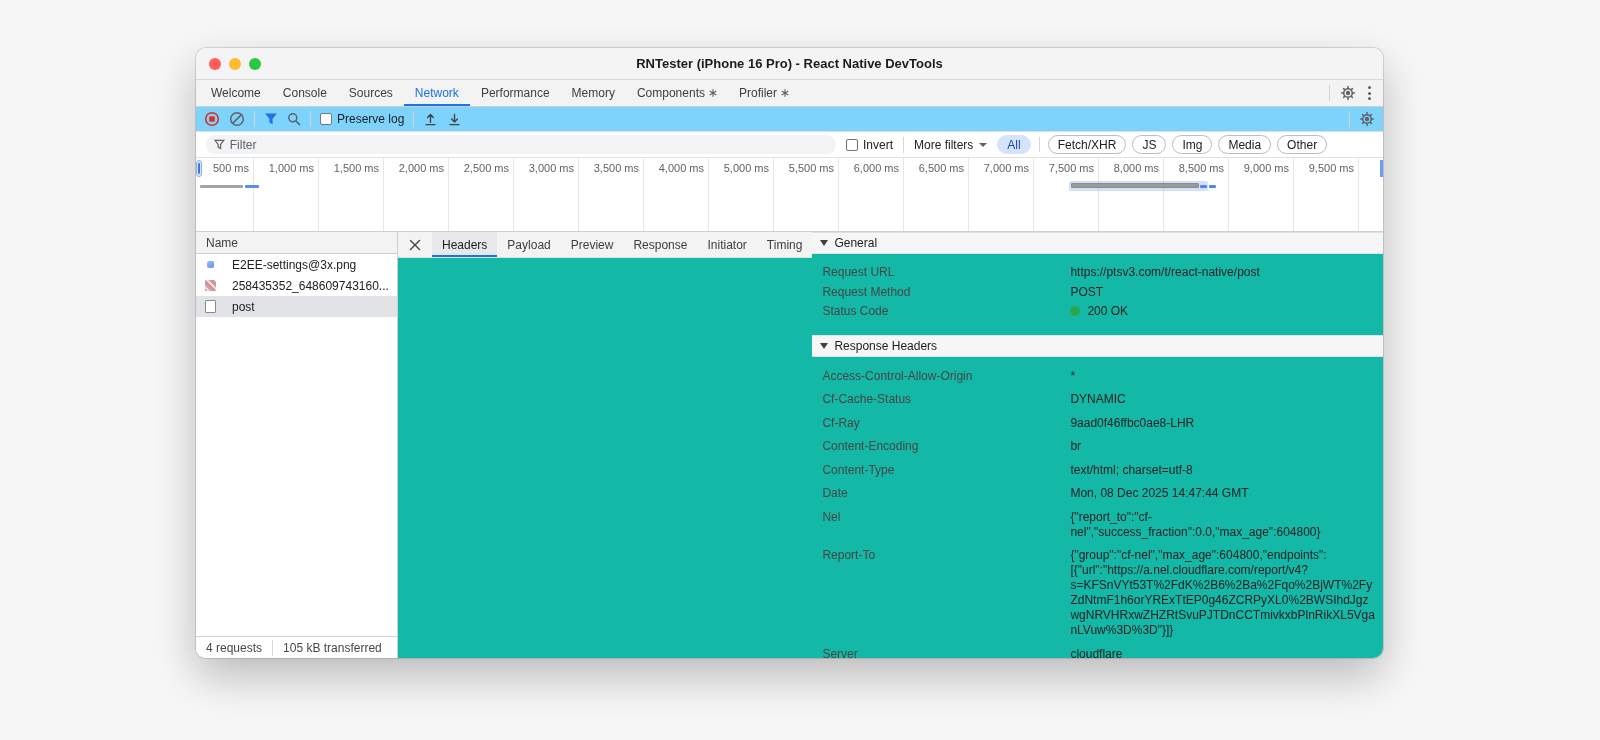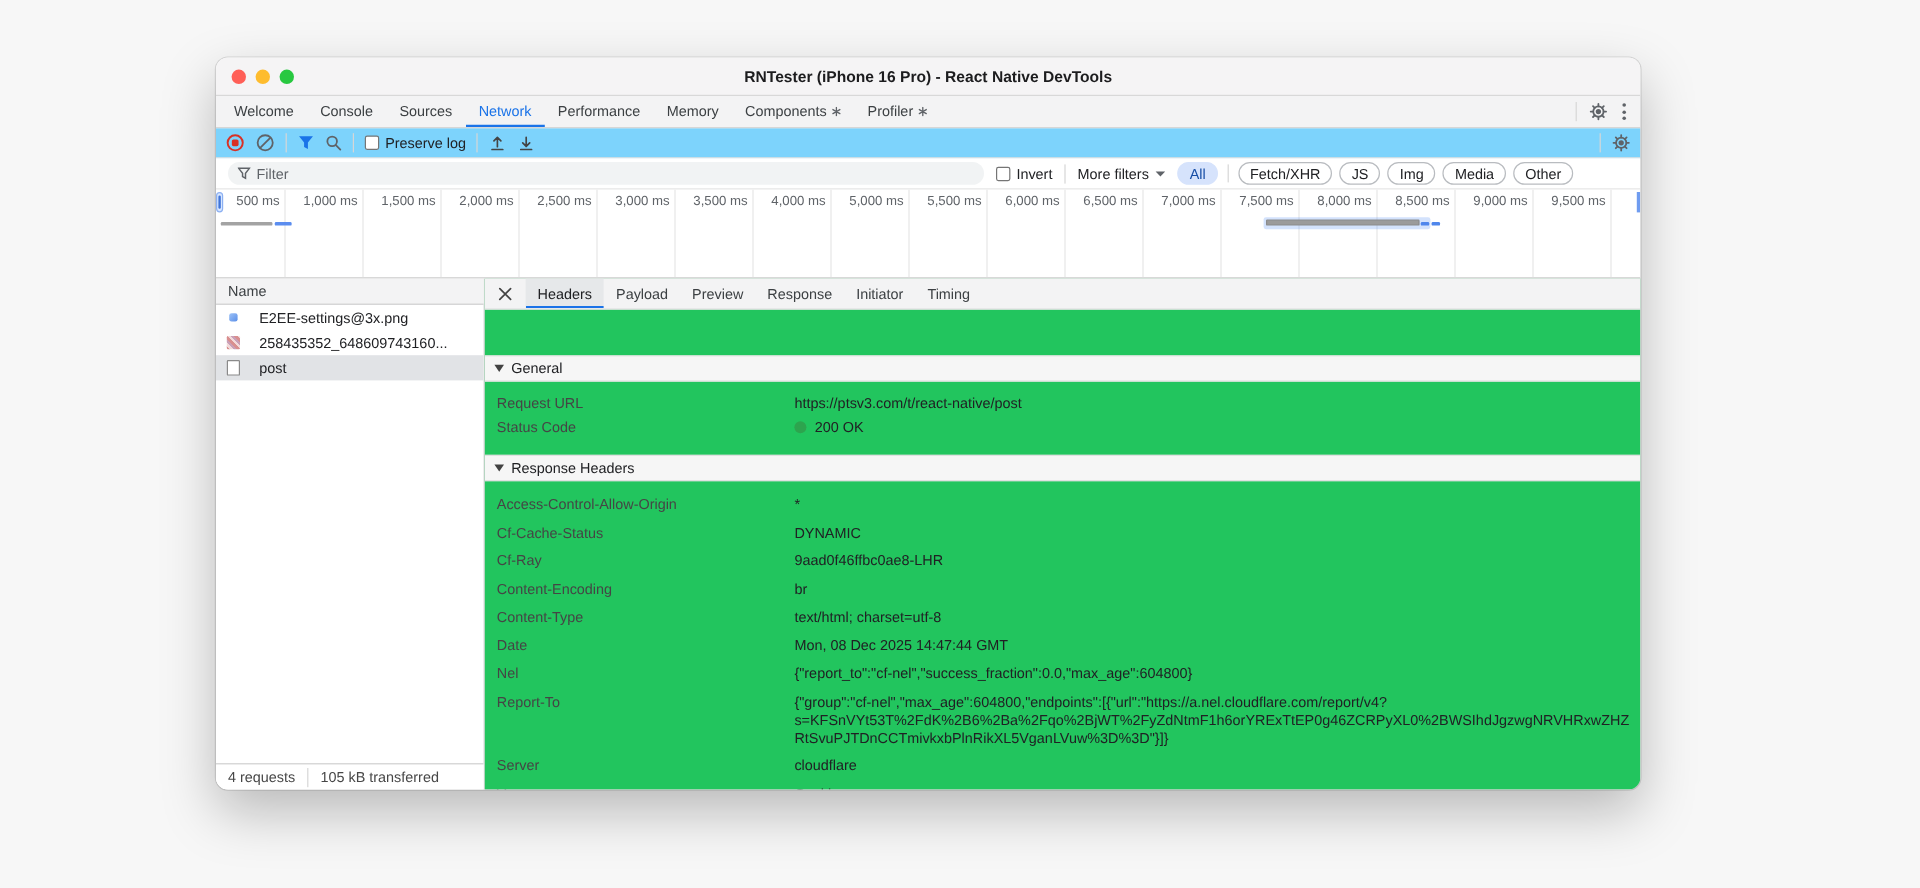--- a/index.html
+++ b/index.html
@@ -1,19 +1,19 @@
 <!DOCTYPE html>
 <html style="--accent: #1a73e8; --record: #d93025; --green: #2da44e;"><head>
 <meta charset="utf-8">
 <style>
   * { box-sizing: border-box; margin: 0; padding: 0; }
   html,body { width:1600px; height:740px; background:#f7f7f7; font-family:"Liberation Sans", sans-serif; overflow:hidden; }
   :root { --accent:#1a73e8; --record:#d93025; --green:#2da44e; --hair:#e0e0e0; --line:#cfcfcf; --txt:#202124; --sub:#5f6368; }
 
-  .window { position:absolute; left:180px; top:48px; width:1187px; height:610px; background:#fff;
+  .window { position:absolute; left:196px; top:48px; width:1187px; height:610px; background:#fff;
             border-radius:10px; box-shadow:0 18px 45px rgba(0,0,0,.25), 0 0 0 1px rgba(0,0,0,.12);
             overflow:hidden; display:flex; flex-direction:column; }
 
   
   .titlebar { height:32px; background:#f5f4f5; border-bottom:1px solid #d8d8d8; position:relative;
               display:flex; align-items:center; justify-content:center; flex:none; }
   .lights { position:absolute; left:13px; top:0; height:100%; display:flex; align-items:center; gap:8px; }
   .light { width:12px; height:12px; border-radius:50%; }
   .light.red{ background:#ff5f57; } .light.yellow{ background:#febc2e; } .light.green{ background:#28c840; }
   .title { font-size:13px; font-weight:bold; color:#1c1c1e; }
@@ -62,34 +62,34 @@
   .bar.blue { top:27px; height:3px; background:#5b8def; }
   .bar.halo { top:23px; height:10px; background:rgba(96,150,244,.28); border-radius:2px; }
   .bar.gray-big { top:25px; height:5px; background:#9b9b9b; border:1px solid #8b8b8b; }
   .bar.blue-dash { top:27px; height:3px; background:#4f86ec; }
   .handle-left { position:absolute; left:0; top:2px; width:6px; height:17px; background:#d8e7ff; border:1px solid #8cb0f2; border-radius:3px; }
   .handle-left::before { content:""; position:absolute; left:1px; top:2px; bottom:2px; width:2px; background:#3f74d8; border-radius:1px; }
   .handle-right { position:absolute; right:0; top:2px; width:3px; height:17px; background:#6f9cf0; }
 
   
   .mainarea { flex:1; display:flex; min-height:0; }
-  .leftpanel { width:224px; flex:none; border-right:1px solid var(--line); display:flex; flex-direction:column; background:#fff; }
+  .leftpanel { width:202px; flex:none; border-right:1px solid var(--line); display:flex; flex-direction:column; background:#fff; }
   .lp-header { height:22px; background:#f3f3f4; border-bottom:1px solid var(--line); font-size:12px; color:#3c4043; display:flex; align-items:center; padding:0 10px; flex:none; }
   .req-rows { flex:1; overflow:hidden; }
   .req-row { height:21px; display:flex; align-items:center; gap:16px; padding:0 8px; font-size:12px; color:var(--txt); white-space:nowrap; }
   .req-row.selected { background:#e1e3e6; }
   .ricon { width:12px; height:12px; flex:none; display:flex; align-items:center; justify-content:center; }
   .ricon.image-blue-icon::before { content:""; width:7px; height:7px; border-radius:2px; background:linear-gradient(135deg,#9ec2f7,#5a8fe8); }
   .ricon.image-red-icon::before { content:""; width:11px; height:11px; border-radius:1px;
       background: repeating-linear-gradient(45deg,#d98f8f 0 2px,#f2dada 2px 4px,#c9a0b8 4px 6px); }
   .ricon.document-icon::before { content:""; width:9px; height:11px; border:1px solid #8a8a8a; border-radius:1px; background:#fff; }
   .summarybar { height:22px; border-top:1px solid var(--line); display:flex; align-items:center; gap:10px; padding:0 10px; font-size:12px; color:#474747; flex:none; background:#fff; }
 
   
-  .details { flex:1; display:flex; flex-direction:column; min-width:0; background:#22c55e;gap:38px; }
+  .details { flex:1; display:flex; min-width:0; background:#14b8a6; }
   .dtabrow { height:26px; background:#f3f3f4; border-bottom:1px solid var(--hair); display:flex; align-items:stretch; flex:none; }
   .dclose { width:34px; display:flex; align-items:center; justify-content:center; }
   .dtab { display:flex; align-items:center; padding:0 10px; font-size:12px; color:#3c4043; }
   .dtab.active { background:#e6e8ea; color:#202124; box-shadow: inset 0 -2px 0 var(--accent); }
   .dcontent { flex:1; overflow:hidden; }
   .section-head { height:22px; background:#f6f6f6; border-top:1px solid var(--hair); border-bottom:1px solid var(--hair);
                   display:flex; align-items:center; gap:6px; padding:0 8px; font-size:12px; color:#202124; }
   .tri { width:0; height:0; border-left:4.5px solid transparent; border-right:4.5px solid transparent; border-top:6px solid #424242; }
   .kv { display:flex; align-items:flex-start; padding:0 8px 0 10px; }
   .kv .k { width:248px; flex:none; font-size:12px; color:#454545; line-height:15px; }
@@ -353,20 +353,24 @@
           <div class="section-head">
             <span class="tri"></span>
             <span>General</span>
           </div>
           <div id="general-rows">
               <div class="kv">
     <span class="k">Request URL</span>
     <span class="v">https://ptsv3.com/t/react-native/post</span>
   </div>
               <div class="kv">
+    <span class="k">Request Method</span>
+    <span class="v">POST</span>
+  </div>
+              <div class="kv">
     <span class="k">Status Code</span>
     <span class="v"><span class="dot"></span>200 OK</span>
   </div>
             </div>
         </div>
         <div class="sec-resp-wrap">
           <div class="section-head">
             <span class="tri"></span>
             <span>Response Headers</span>
           </div>

